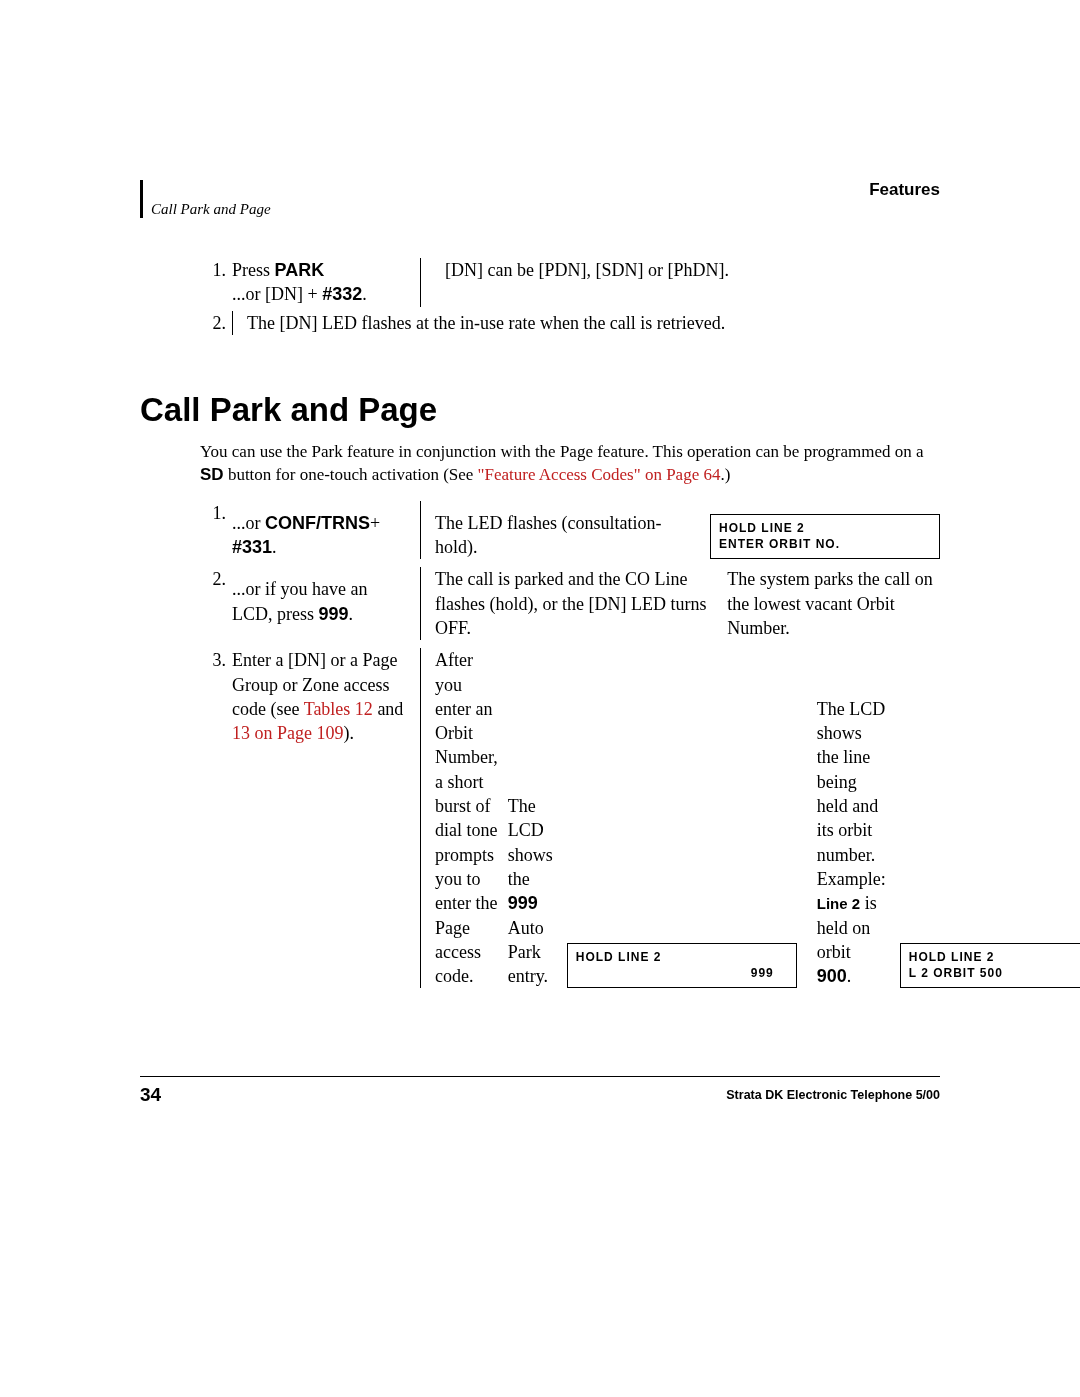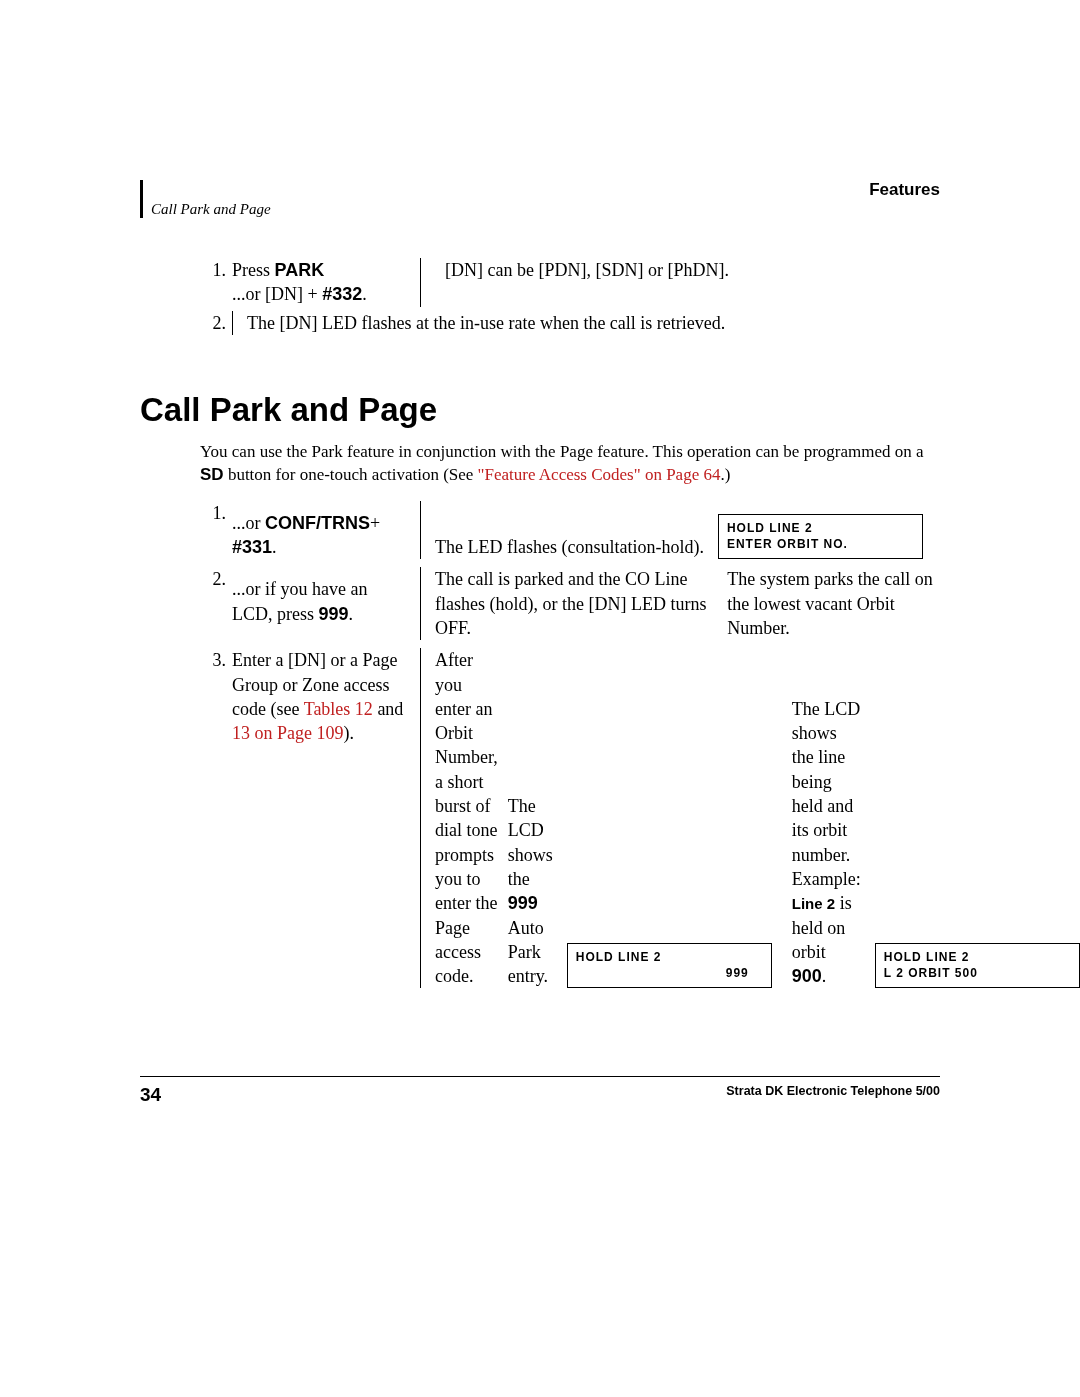--- a/index.html
+++ b/index.html
@@ -95,21 +95,21 @@
   .link {
     color: #c02020;
   }
   .lcd-box {
     border: 1.5px solid #000;
     font-family: Arial, Helvetica, sans-serif;
     font-weight: bold;
     font-size: 12px;
     letter-spacing: 1px;
     padding: 5px 8px 6px 8px;
-    width: 205px;
+    width: 230px;
     line-height: 1.35;
     box-sizing: border-box;
   }
   .lcd-box .line2 {
     display: block;
   }
   .right999 {
     text-align: right;
     padding-right: 14px;
   }
@@ -128,21 +128,21 @@
     top: 1076px;
     border-top: 1px solid #000;
   }
   .footer {
     position: absolute;
     left: 140px;
     right: 140px;
     top: 1084px;
     display: flex;
     justify-content: space-between;
-    align-items: flex-start;
+    align-items: center;
   }
   .page-num {
     font-family: Arial, Helvetica, sans-serif;
     font-weight: bold;
     font-size: 19px;
   }
   .footer-right {
     font-family: Arial, Helvetica, sans-serif;
     font-weight: bold;
     font-size: 12.5px;

